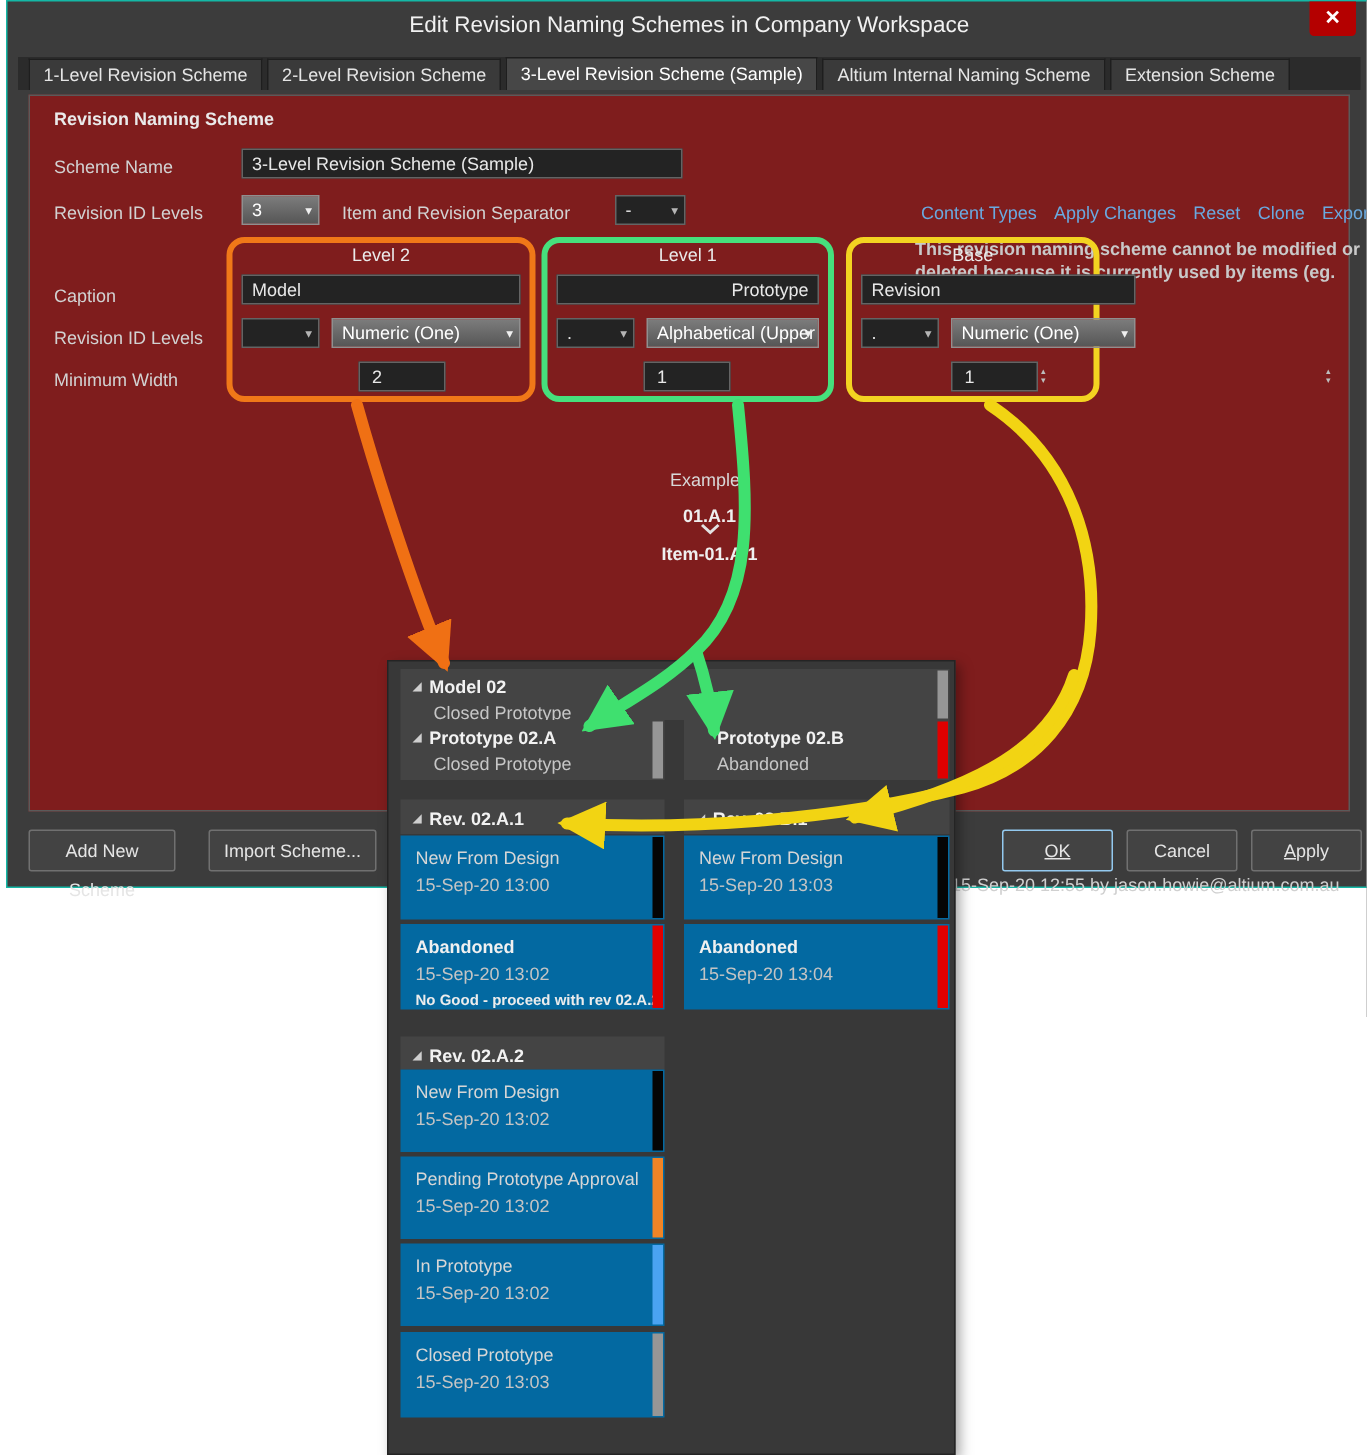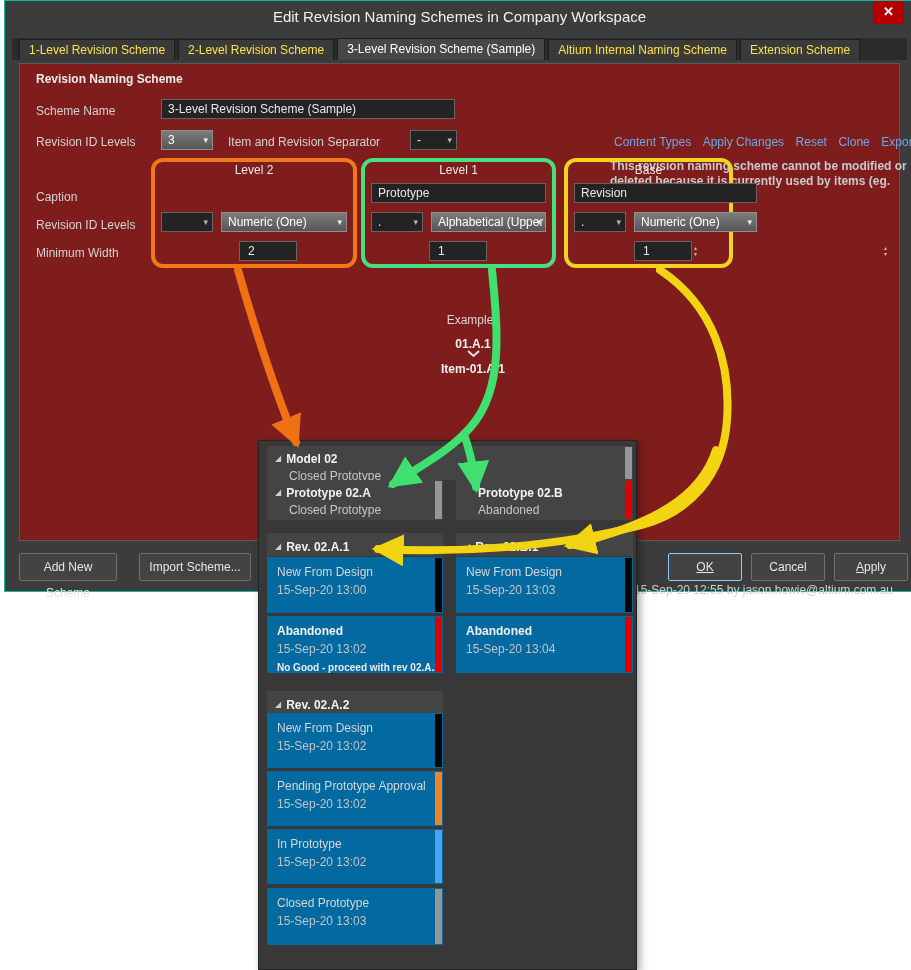--- a/index.html
+++ b/index.html
@@ -12,21 +12,21 @@
   .titlebar { position:absolute; left:0; top:0; width:100%; height:30px; }
   .title { position:absolute; left:0; right:0; top:7px; text-align:center;
            color:#f1f1f1; font-size:15px; }
   .close-btn { position:absolute; right:10px; top:0; width:31px; height:23px;
                background:#b40000; border-radius:0 0 3px 3px; color:#fff;
                font-size:13px; font-weight:bold; text-align:center; line-height:22px; cursor:pointer; }
 
   .tabstrip { position:absolute; left:7px; top:37px; right:7px; height:22px;
               background:#2b2b2b; display:flex; align-items:flex-end; padding-left:7px; gap:3px; }
   .tab { background:#3a3a3a; border:1px solid #1e1e1e; border-bottom:none;
-         color:#fde047; font-size:12px; padding:3px 9px 3px 9px; white-space:nowrap; cursor:pointer; }
+         color:#e5e5e5; font-size:12px; padding:3px 9px 3px 9px; white-space:nowrap; cursor:pointer; }
   .tab.active { background:#474747; color:#ffffff; padding-bottom:4px; }
 
   .content-panel { position:absolute; left:14px; top:62px; width:881px; height:478px;
                    background:#7f1d1d; border:1px solid #5a5a5a; }
 
   .section-title { position:absolute; left:16px; top:8px; color:#eaeaea; font-size:12px; font-weight:bold; }
   .lbl { position:absolute; color:#d2d2d2; font-size:12px; }
 
   .tinput { position:absolute; background:#232323; border:1px solid #646464; color:#e8e8e8;
             font-size:12px; font-family:"Liberation Sans", sans-serif; padding:0 6px; height:20px; }
@@ -146,35 +146,36 @@
     </div>
     <div class="ex-label" style="top:249px;">Examples</div>
     <div class="ex-item" style="top:273px;">01.A.1</div>
     <div class="ex-item" style="top:298px;">Item-01.A.1</div>
 
     <div class="timestamp">15-Sep-20 12:55 by jason.howie@altium.com.au</div>
   </div>
 
   <div class="lvlbox orange" style="left:146px; width:206px;">
     <div class="bxtitle">Level 2</div>
+    <input class="tinput" style="left: 6px; top: 21px; width: 186px;" value="Model">
     <div class="combo dark" style="left:6px; top:50px; width:52px;">
       <span></span><span class="arrow">▾</span>
     </div>
     <div class="combo light" style="left:66px; top:50px; width:126px;">
       <span>Numeric (One)</span><span class="arrow">▾</span>
     </div>
     <div class="spinner" style="left:84px; top:79px; width:58px;">
       <span class="val">2</span>
       <span class="arrows">▴<br>▾</span>
     </div>
   </div>
 
   <div class="lvlbox green" style="left:356px; width:195px;">
     <div class="bxtitle">Level 1</div>
-    <input class="tinput" style="left: 6px; top: 21px; width: 175px;" value="Prototype">
+    <input class="tinput" style="left: 6px; top: 21px; width: 175px; text-align: right;" value="Prototype">
     <div class="combo dark" style="left:6px; top:50px; width:52px;">
       <span>.</span><span class="arrow">▾</span>
     </div>
     <div class="combo light" style="left:66px; top:50px; width:115px;">
       <span>Alphabetical (Upper</span><span class="arrow">▾</span>
     </div>
     <div class="spinner" style="left:64px; top:79px; width:58px;">
       <span class="val">1</span>
       <span class="arrows">▴<br>▾</span>
     </div>

